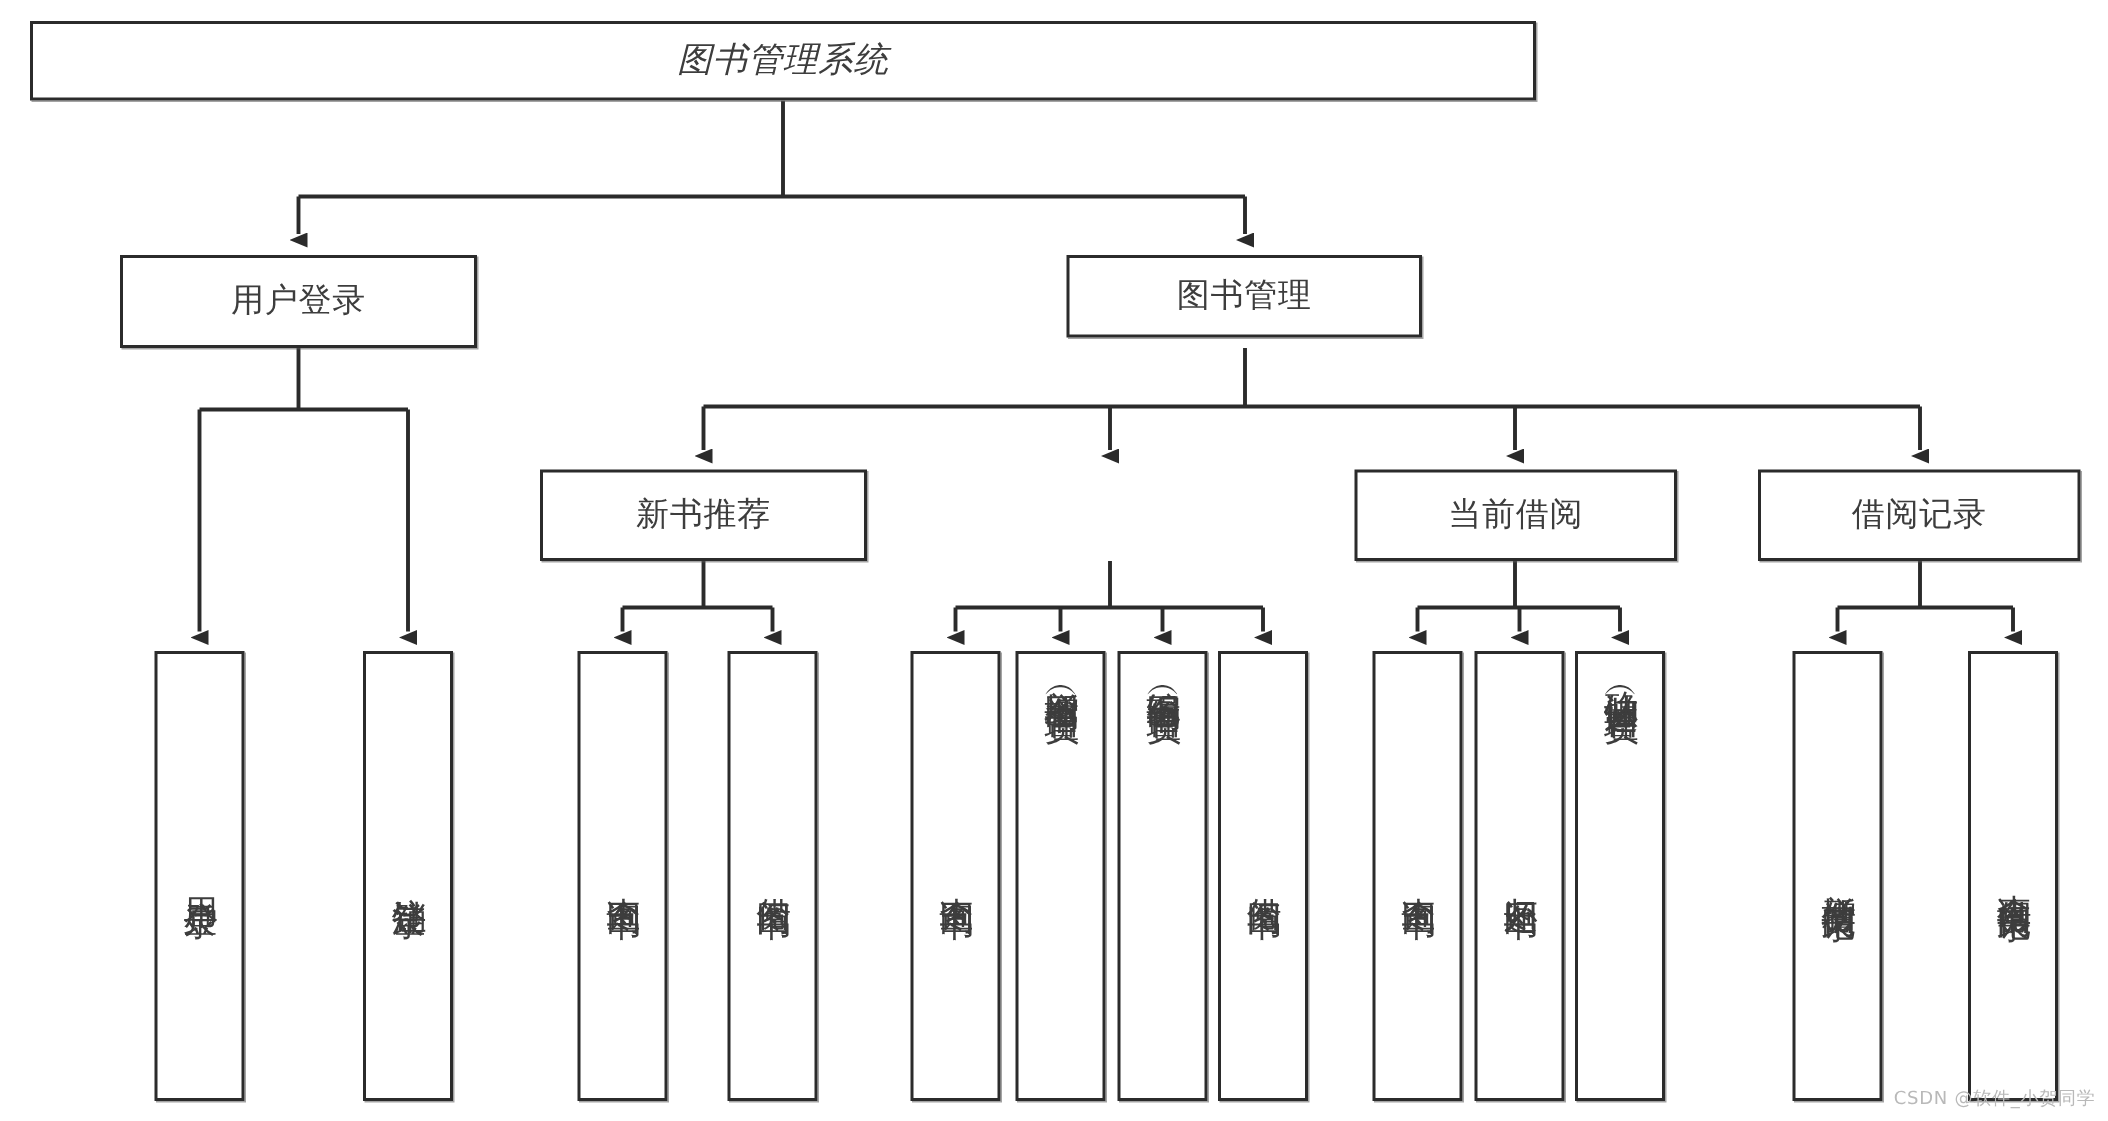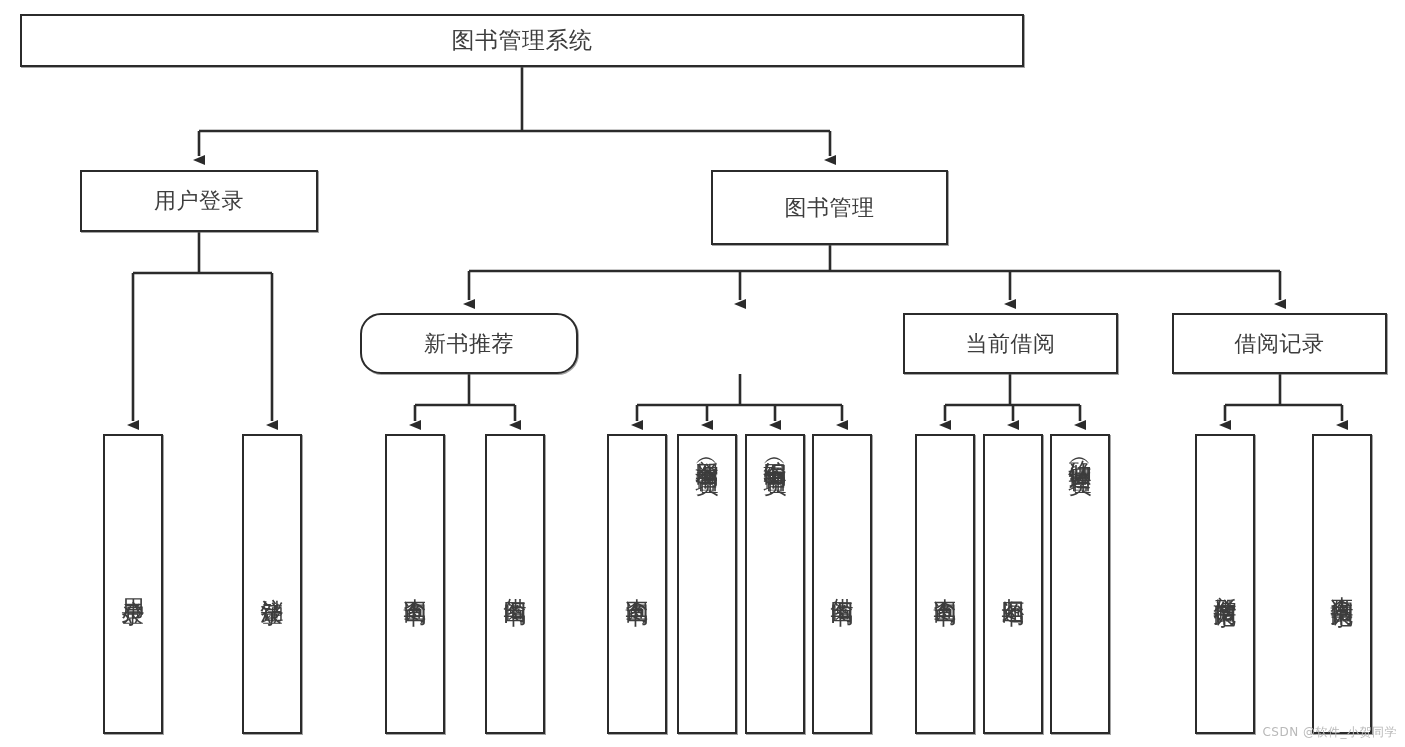--- a/index.html
+++ b/index.html
@@ -130,32 +130,32 @@
       <path d="M1013,405 L1013,421" marker-end="url(#arrow)"></path>
       <path d="M1080,405 L1080,421" marker-end="url(#arrow)"></path>
 
       <path d="M1280,374 L1280,405"></path>
       <path d="M1225,405 L1342,405"></path>
       <path d="M1225,405 L1225,421" marker-end="url(#arrow)"></path>
       <path d="M1342,405 L1342,421" marker-end="url(#arrow)"></path>
     </g>
   </svg>
 
-  <div class="node horiz root" style="left:20px; top:14px; width:1004px; height:53px;">
+  <div class="node horiz root" style="left:20px; top:14px; width:1004px; height:53px;font-style:italic;">
     <span class="label">图书管理系统</span>
   </div>
 
   <div class="node horiz" style="left:80px; top:170px; width:238px; height:62px;">
     <span class="label">用户登录</span>
   </div>
-  <div class="node horiz" style="left:711px; top:170px; width:237px; height:75px;">
+  <div class="node horiz" style="left:711px; top:170px; width:237px; height:55px;">
     <span class="label">图书管理</span>
   </div>
 
-  <div class="node horiz" style="left:360px; top:313px; width:218px; height:61px;border-radius:21px;">
+  <div class="node horiz" style="left:360px; top:313px; width:218px; height:61px;">
     <span class="label">新书推荐</span>
   </div>
   <div class="node horiz" style="left:1172px; top:313px; width:215px; height:61px;">
     <span class="label">借阅记录</span>
   </div>
   <div class="node horiz" style="left:903px; top:313px; width:215px; height:61px;">
     <span class="label">当前借阅</span>
   </div>
 
   <div class="node vert mid" style="left:103px; top:434px; width:60px; height:300px;">

